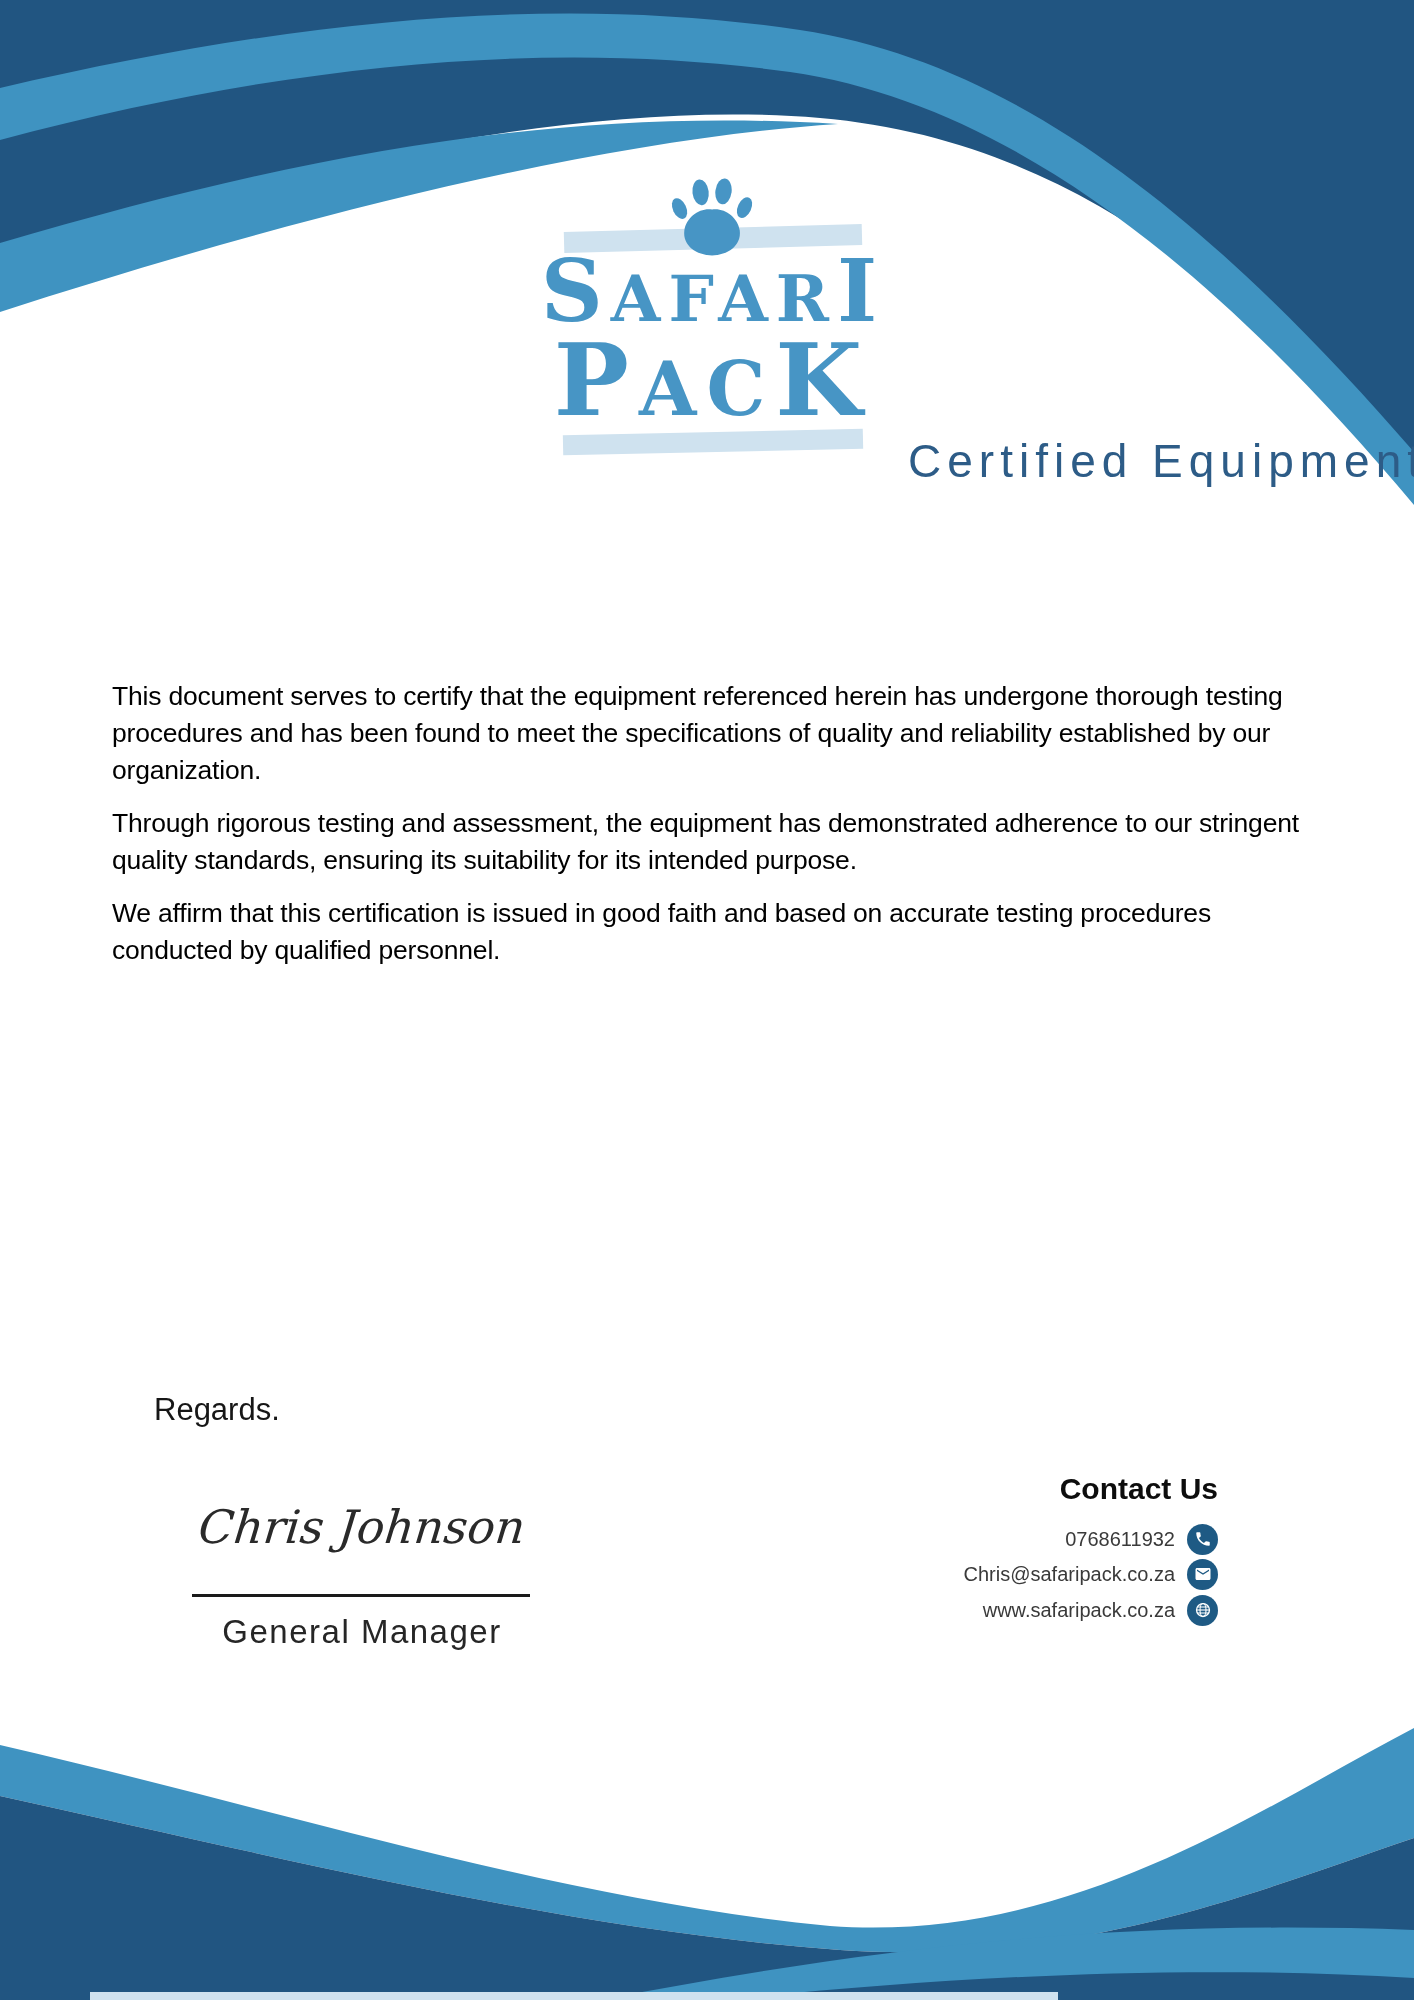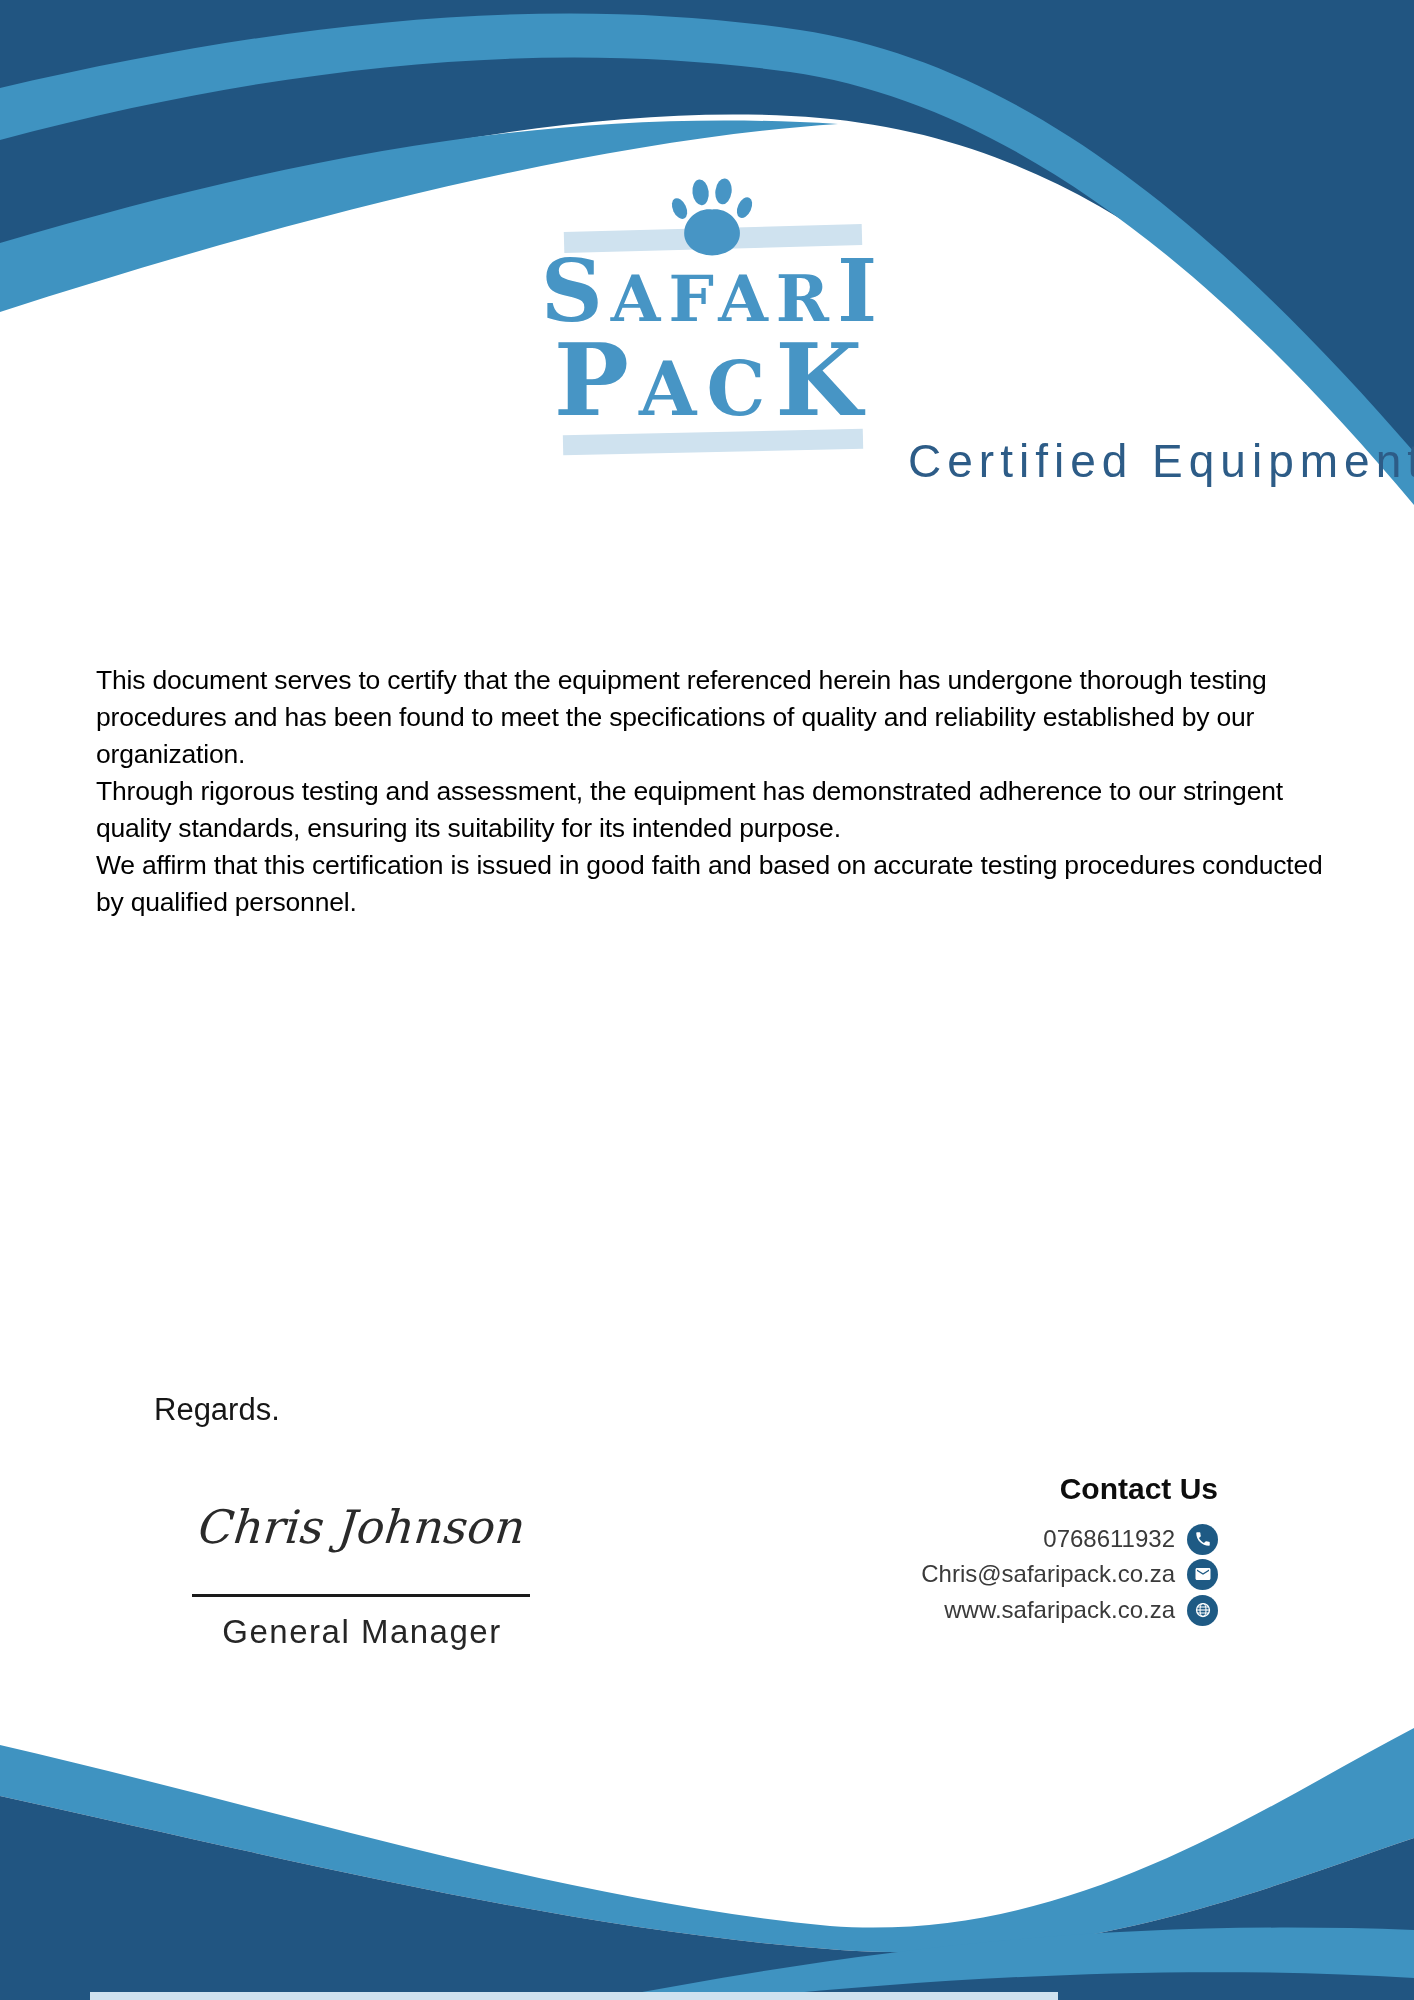--- a/index.html
+++ b/index.html
@@ -29,36 +29,36 @@
   .brand-word2 { font-size:74px; letter-spacing:10px; margin-top:-4px; }
   .brand-word2 .big { font-size:100px; }
   .brand-underbar { width:300px; height:20px; background:#cfe2ef; margin:2px auto 0 auto;
                     transform:rotate(-1.2deg); }
   .tagline { position:absolute; top:434px; left:0; right:0; text-align:right;
              font-size:46px; letter-spacing:6px; color:#2d5c87; font-weight:400; }
 
   
   .doc-body { position:absolute; left:96px; top:662px; width:1240px;
               font-size:26.5px; line-height:37px; color:#000; letter-spacing:-0.2px; }
-  .doc-body p { margin:0; }
+  .doc-body p { margin:16px; }
 
   
   .regards { position:absolute; left:154px; top:1392px; font-size:31px; font-weight:400; color:#161616; }
   .sig-block { position:absolute; left:192px; top:1500px; width:340px; text-align:center; }
   .sig-name { font-family:"DejaVu Serif","Liberation Serif",serif; font-style:italic;
               font-size:46px; color:#2a2a2a; transform:skewX(-6deg); }
   .sig-line { border-top:3px solid #1a1a1a; margin:40px 0 0 0; width:338px; }
   .sig-title { margin-top:16px; font-size:33px; letter-spacing:1.5px; color:#262626; font-weight:400; }
 
   
   .contact-heading { position:absolute; right:208px; top:1472px;
                      font-size:30px; font-weight:800; color:#0d0d0d;margin-left:39px; }
   .contact-row { position:absolute; right:208px; height:32px;
                  display:flex; align-items:center; justify-content:flex-end; gap:12px;
-                 font-size:24px; color:#3a3a3a; cursor:pointer; }
+                 font-size:20px; color:#3a3a3a; cursor:pointer; }
   .contact-row .label { white-space:nowrap; }
   .icon-circle { width:31px; height:31px; border-radius:50%; background:#1e5a84;
                  display:flex; align-items:center; justify-content:center; flex:0 0 auto; }
   .icon-circle svg { width:18px; height:18px; display:block; }
 </style>
 </head>
 <body>
 
 <div class="page">
 

